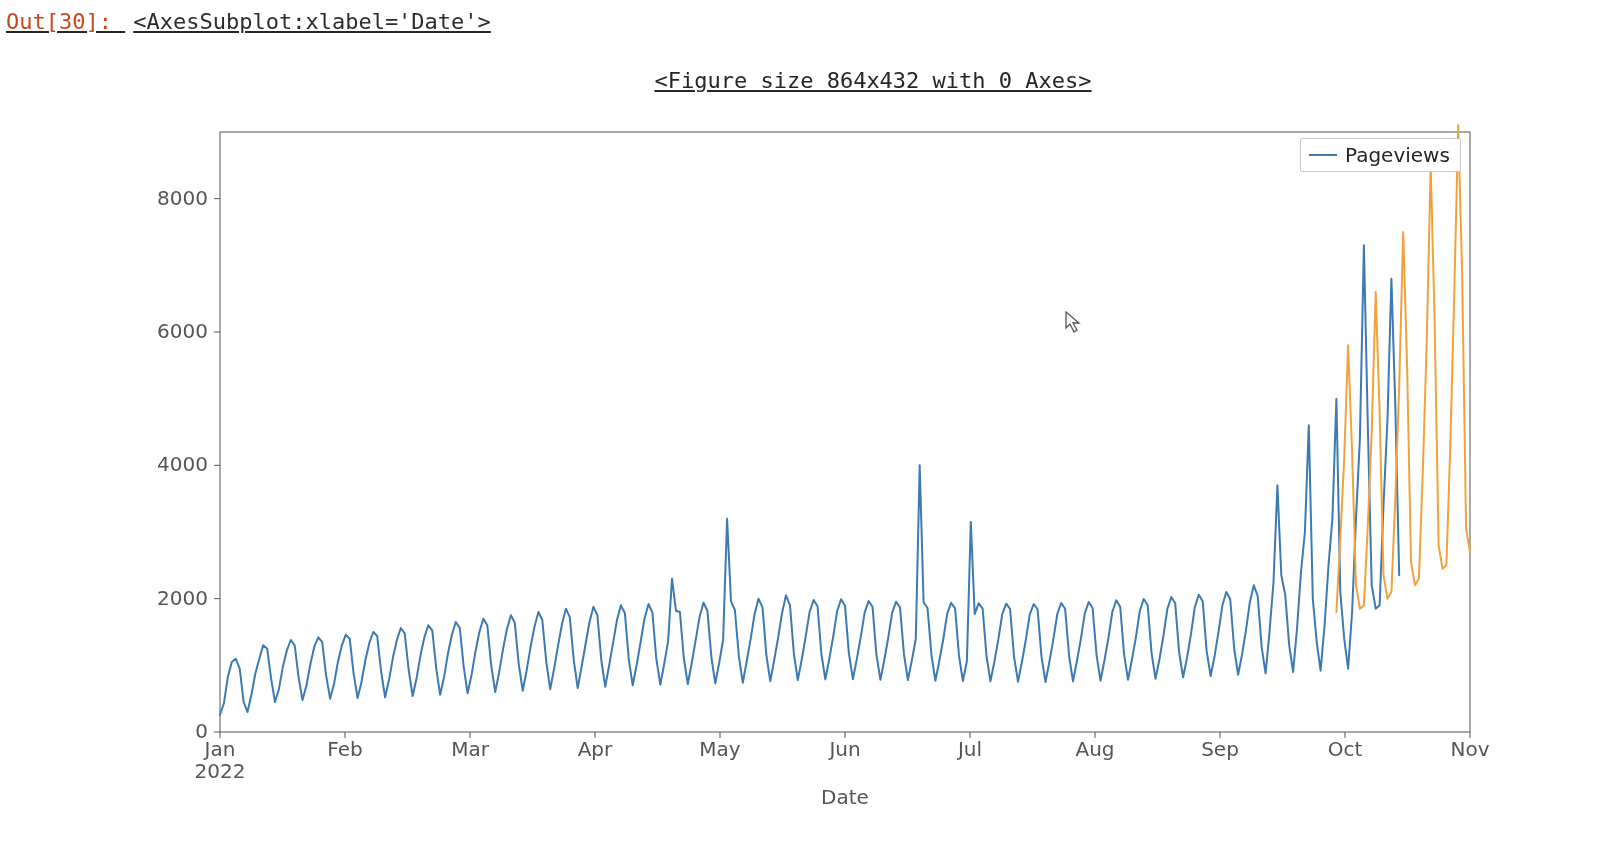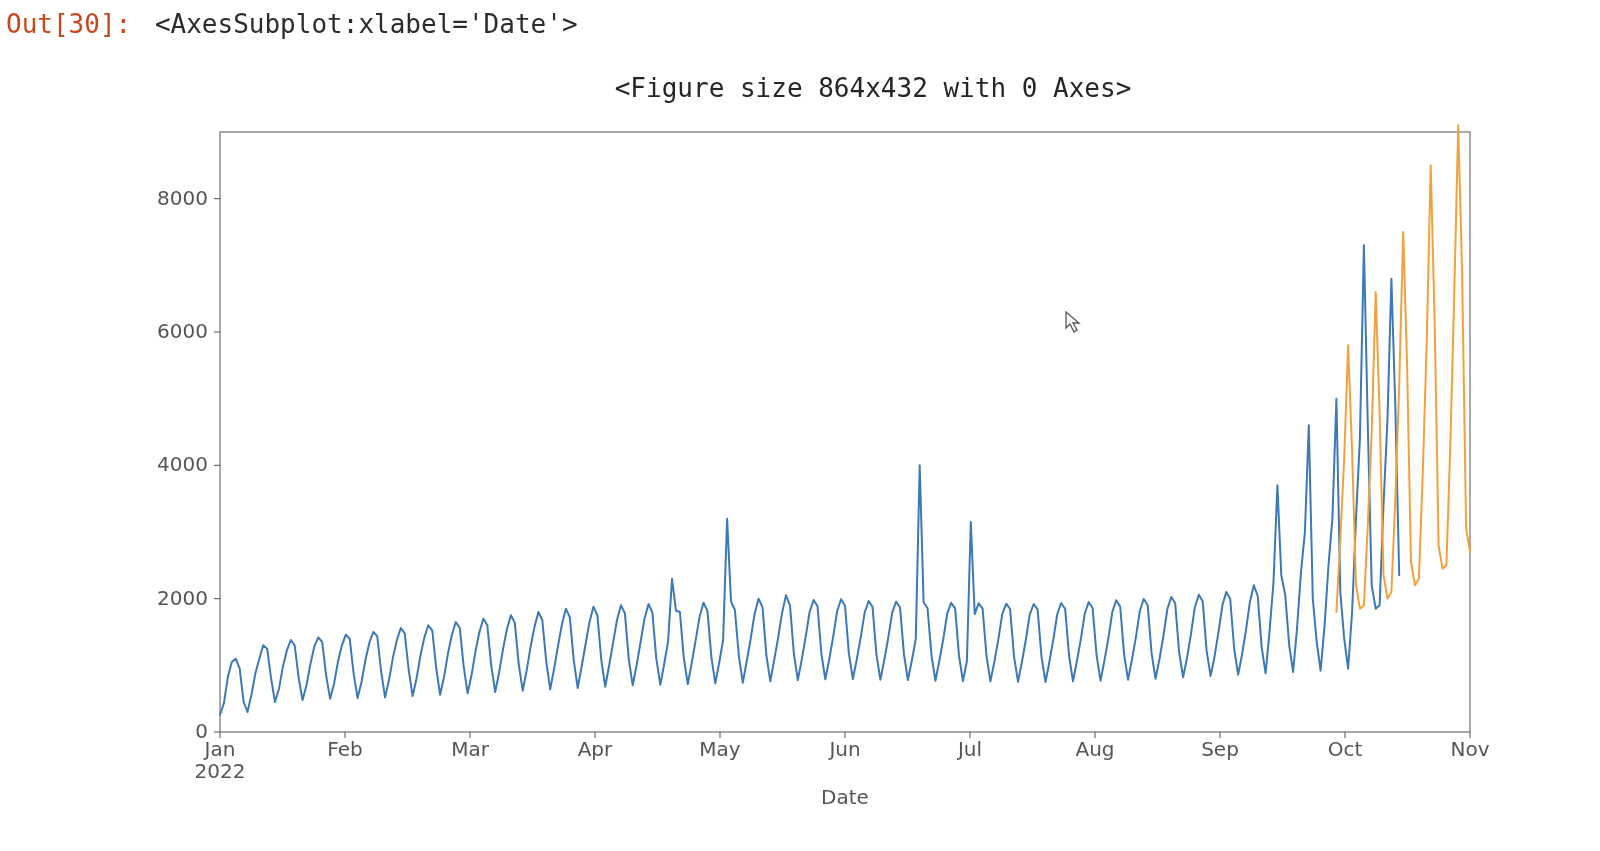--- a/index.html
+++ b/index.html
@@ -7,22 +7,23 @@
     padding: 0;
     background: #ffffff;
     font-family: "DejaVu Sans", Arial, sans-serif;
     color: #262626;
     width: 1600px;
     height: 851px;
     overflow: hidden;
   }
   .mono {
     font-family: "DejaVu Sans Mono", Menlo, Consolas, monospace;
-    font-size: 26px;
+    font-size: 22px;
     line-height: 1.3;
+    text-decoration: underline;
   }
   .row-out {
     padding-top: 8px;
     padding-left: 6px;
   }
   .out-prompt {
     color: #c8481b;
   }
   .repr {
     color: #2c2c2c;
@@ -104,19 +105,22 @@
       <line x1="1100" x2="1100" y1="610" y2="616" stroke="#555" stroke-width="1"></line>
       <text x="1100" y="634" text-anchor="middle" font-size="20" fill="#555">Sep</text>
       <line x1="1225" x2="1225" y1="610" y2="616" stroke="#555" stroke-width="1"></line>
       <text x="1225" y="634" text-anchor="middle" font-size="20" fill="#555">Oct</text>
       <line x1="1350" x2="1350" y1="610" y2="616" stroke="#555" stroke-width="1"></line>
       <text x="1350" y="634" text-anchor="middle" font-size="20" fill="#555">Nov</text>
       <text x="725" y="682" text-anchor="middle" font-size="20" fill="#555">Date</text>
       <path d="M100.0 592.7 L103.9 581.3 L107.9 554.7 L111.8 540.0 L115.7 536.7 L119.7 546.7 L123.6 580.0 L127.5 590.0 L131.4 572.7 L135.4 551.3 L139.3 536.7 L143.2 523.3 L147.2 526.7 L151.1 556.7 L155.0 580.0 L159.0 566.7 L162.9 544.7 L166.8 528.7 L170.8 518.0 L174.7 523.3 L178.6 555.3 L182.5 578.0 L186.5 563.3 L190.4 542.0 L194.3 524.7 L198.3 515.3 L202.2 520.0 L206.1 553.3 L210.1 576.7 L214.0 562.0 L217.9 540.0 L221.9 523.3 L225.8 512.7 L229.7 516.7 L233.6 551.3 L237.6 576.0 L241.5 560.0 L245.4 538.0 L249.4 520.7 L253.3 510.0 L257.2 514.0 L261.2 550.0 L265.1 575.3 L269.0 558.0 L273.0 535.3 L276.9 518.0 L280.8 506.0 L284.7 511.3 L288.7 548.0 L292.6 574.0 L296.5 556.7 L300.5 533.3 L304.4 515.3 L308.3 503.3 L312.3 508.7 L316.2 546.0 L320.1 572.7 L324.1 554.7 L328.0 531.3 L331.9 512.7 L335.8 500.0 L339.8 506.0 L343.7 544.7 L347.6 571.3 L351.6 552.7 L355.5 529.3 L359.4 510.0 L363.4 496.7 L367.3 503.3 L371.2 543.3 L375.2 570.0 L379.1 550.7 L383.0 527.3 L386.9 507.3 L390.9 493.3 L394.8 500.7 L398.7 542.0 L402.7 568.7 L406.6 548.7 L410.5 525.3 L414.5 504.7 L418.4 490.0 L422.3 498.0 L426.3 540.0 L430.2 567.3 L434.1 546.7 L438.1 523.3 L442.0 502.0 L445.9 486.7 L449.8 495.3 L453.8 538.7 L457.7 566.0 L461.6 544.7 L465.6 522.0 L469.5 500.0 L473.4 484.7 L477.4 493.3 L481.3 538.0 L485.2 564.7 L489.2 543.3 L493.1 520.7 L497.0 498.0 L500.9 483.3 L504.9 491.3 L508.8 537.3 L512.7 563.3 L516.7 542.7 L520.6 520.0 L524.5 496.7 L528.5 482.0 L532.4 490.7 L536.3 536.7 L540.3 562.7 L544.2 542.0 L548.1 519.3 L552.0 456.7 L556.0 488.7 L559.9 490.0 L563.8 536.0 L567.8 562.0 L571.7 541.3 L575.6 518.7 L579.6 494.7 L583.5 480.7 L587.4 488.7 L591.4 535.3 L595.3 561.3 L599.2 540.7 L603.1 518.0 L607.1 396.7 L611.0 479.3 L614.9 488.0 L618.9 534.7 L622.8 560.7 L626.7 539.3 L630.7 516.7 L634.6 492.0 L638.5 476.7 L642.5 485.3 L646.4 533.3 L650.3 559.3 L654.2 538.0 L658.2 515.3 L662.1 490.7 L666.0 473.3 L670.0 483.3 L673.9 532.0 L677.8 558.0 L681.8 537.3 L685.7 514.7 L689.6 490.0 L693.6 478.0 L697.5 484.0 L701.4 532.0 L705.3 557.3 L709.3 537.0 L713.2 514.7 L717.1 489.3 L721.1 477.3 L725.0 483.7 L728.9 531.7 L732.9 557.0 L736.8 537.3 L740.7 515.3 L744.7 490.3 L748.6 479.0 L752.5 484.7 L756.4 532.3 L760.4 557.7 L764.3 538.0 L768.2 516.0 L772.2 490.7 L776.1 479.7 L780.0 485.3 L784.0 532.7 L787.9 558.0 L791.8 538.7 L795.8 516.7 L799.7 343.3 L803.6 480.3 L807.5 486.0 L811.5 533.3 L815.4 558.7 L819.3 539.0 L823.3 517.0 L827.2 491.7 L831.1 480.8 L835.1 486.3 L839.0 533.7 L842.9 559.0 L846.9 539.3 L850.8 400.0 L854.7 492.0 L858.6 481.3 L862.6 486.7 L866.5 534.0 L870.4 559.3 L874.4 539.7 L878.3 517.7 L882.2 492.3 L886.2 481.7 L890.1 487.0 L894.0 534.3 L898.0 559.7 L901.9 540.0 L905.8 518.0 L909.7 492.7 L913.7 482.0 L917.6 487.3 L921.5 534.7 L925.5 560.0 L929.4 539.7 L933.3 517.7 L937.3 492.0 L941.2 481.0 L945.1 486.7 L949.1 534.0 L953.0 559.3 L956.9 539.3 L960.8 517.3 L964.8 491.3 L968.7 480.0 L972.6 486.0 L976.6 533.3 L980.5 558.7 L984.4 538.7 L988.4 516.3 L992.3 490.0 L996.2 478.3 L1000.2 484.7 L1004.1 532.3 L1008.0 557.7 L1011.9 538.0 L1015.9 515.3 L1019.8 489.0 L1023.7 477.0 L1027.7 483.3 L1031.6 531.3 L1035.5 556.7 L1039.5 537.0 L1043.4 514.0 L1047.3 487.3 L1051.3 475.0 L1055.2 481.3 L1059.1 530.0 L1063.1 555.3 L1067.0 536.0 L1070.9 512.7 L1074.8 485.3 L1078.8 472.7 L1082.7 479.3 L1086.6 528.7 L1090.6 554.0 L1094.5 534.7 L1098.4 510.7 L1102.4 483.3 L1106.3 470.0 L1110.2 477.0 L1114.2 527.0 L1118.1 552.7 L1122.0 532.7 L1125.9 508.7 L1129.9 480.0 L1133.8 463.3 L1137.7 474.0 L1141.7 525.7 L1145.6 551.3 L1149.5 510.0 L1153.5 460.0 L1157.4 363.3 L1161.3 453.3 L1165.3 473.3 L1169.2 523.3 L1173.1 550.0 L1177.0 506.7 L1181.0 450.0 L1184.9 410.0 L1188.8 303.3 L1192.8 476.7 L1196.7 520.0 L1200.6 548.7 L1204.6 503.3 L1208.5 443.3 L1212.4 396.7 L1216.4 276.7 L1220.3 470.0 L1224.2 516.7 L1228.1 546.7 L1232.1 490.0 L1236.0 396.7 L1239.9 316.7 L1243.9 123.3 L1247.8 303.3 L1251.7 463.3 L1255.7 486.7 L1259.6 483.3 L1263.5 383.3 L1267.5 296.7 L1271.4 156.7 L1275.3 283.3 L1279.2 453.3 " fill="none" stroke="#3d79b3" stroke-width="2" stroke-linejoin="round" stroke-linecap="round"></path>
       <path d="M1216.4 490.0 L1220.3 416.7 L1224.2 336.7 L1228.1 223.3 L1232.1 330.0 L1236.0 463.3 L1239.9 486.7 L1243.9 483.3 L1247.8 403.3 L1251.7 310.0 L1255.7 170.0 L1259.6 290.0 L1263.5 453.3 L1267.5 476.7 L1271.4 470.0 L1275.3 376.7 L1279.2 263.3 L1283.2 110.0 L1287.1 243.3 L1291.0 440.0 L1295.0 463.3 L1298.9 456.7 L1302.8 350.0 L1306.8 216.7 L1310.7 43.3 L1314.6 196.7 L1318.6 423.3 L1322.5 446.7 L1326.4 443.3 L1330.3 323.3 L1334.3 170.0 L1338.2 3.3 L1342.1 150.0 L1346.1 406.7 L1350.0 430.0 " fill="none" stroke="#f2a23c" stroke-width="2" stroke-linejoin="round" stroke-linecap="round"></path>
     </svg>
-</div>
+<div class="legend-box" style="left: 1180px; top: 16px;">
+      <div class="legend-line" style="border-top-color: rgb(61, 121, 179);"></div>
+      <span>Pageviews</span>
+    </div></div>
 
 <div class="cursor" id="cursor" style="left: 1068px; top: 314px;">
   <svg width="18" height="22" viewBox="0 0 18 22">
     <path d="M1 1 L1 17 L5 13 L9 21 L12 19 L8 12 L14 12 Z" fill="#ffffff" stroke="#555" stroke-width="1.3"></path>
   </svg>
 </div>
 
 </body></html>

